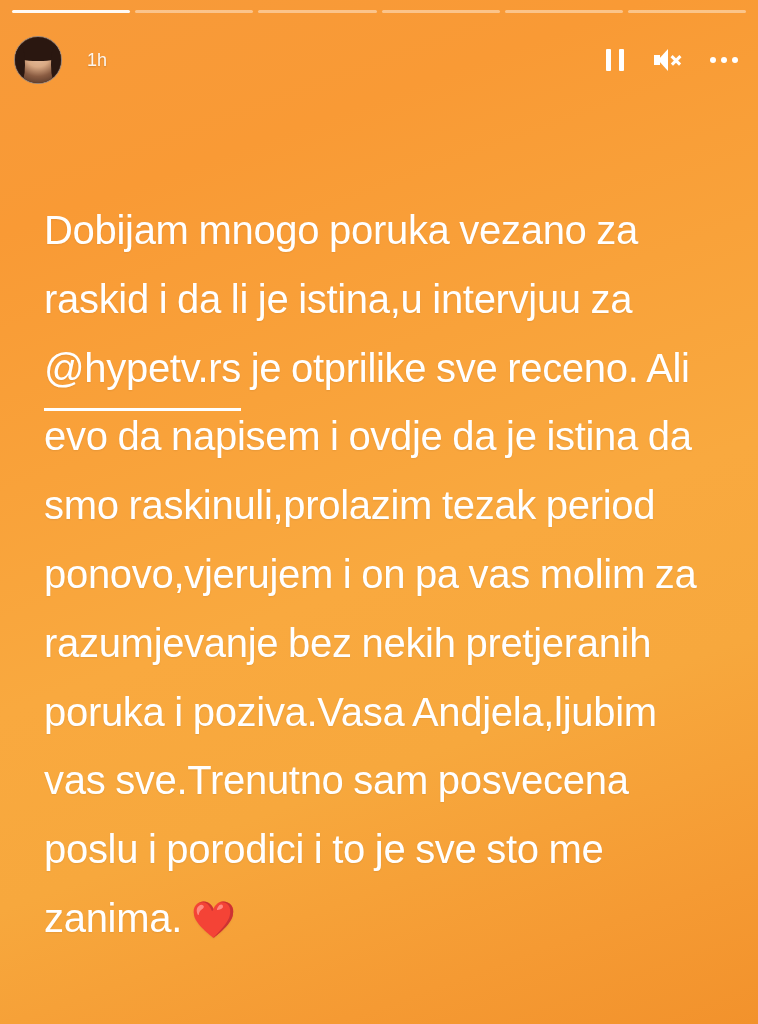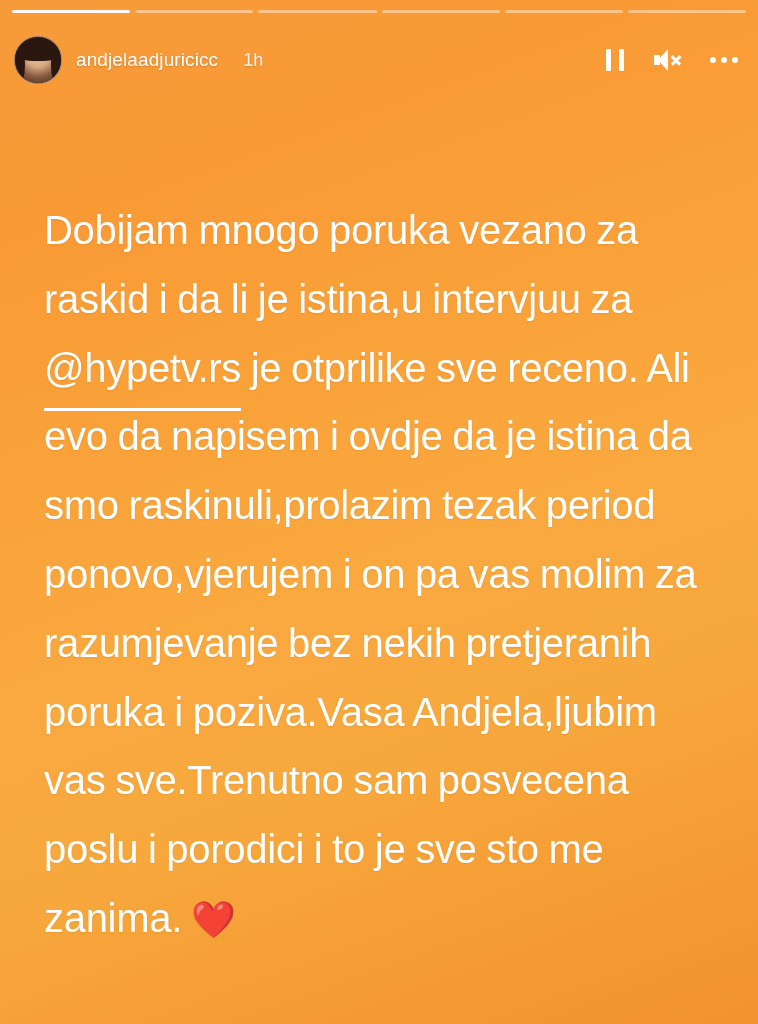--- a/index.html
+++ b/index.html
@@ -203,21 +203,20 @@
     <div class="progress-seg"></div>
   </div>
 
   <div class="header">
     <div class="avatar">
       <div class="face"></div>
       <div class="hair"></div>
       <div class="hair2"></div>
       <div class="hair3"></div>
     </div>
-    <div class="username">andjelaadjuricicc</div>
     <div class="timestamp">1h</div>
 
     <div class="header-actions">
       <button class="icon-btn">
         <span class="pause-icon">
           <span></span>
             <span></span>
         </span>
       </button>
       <button class="icon-btn">

